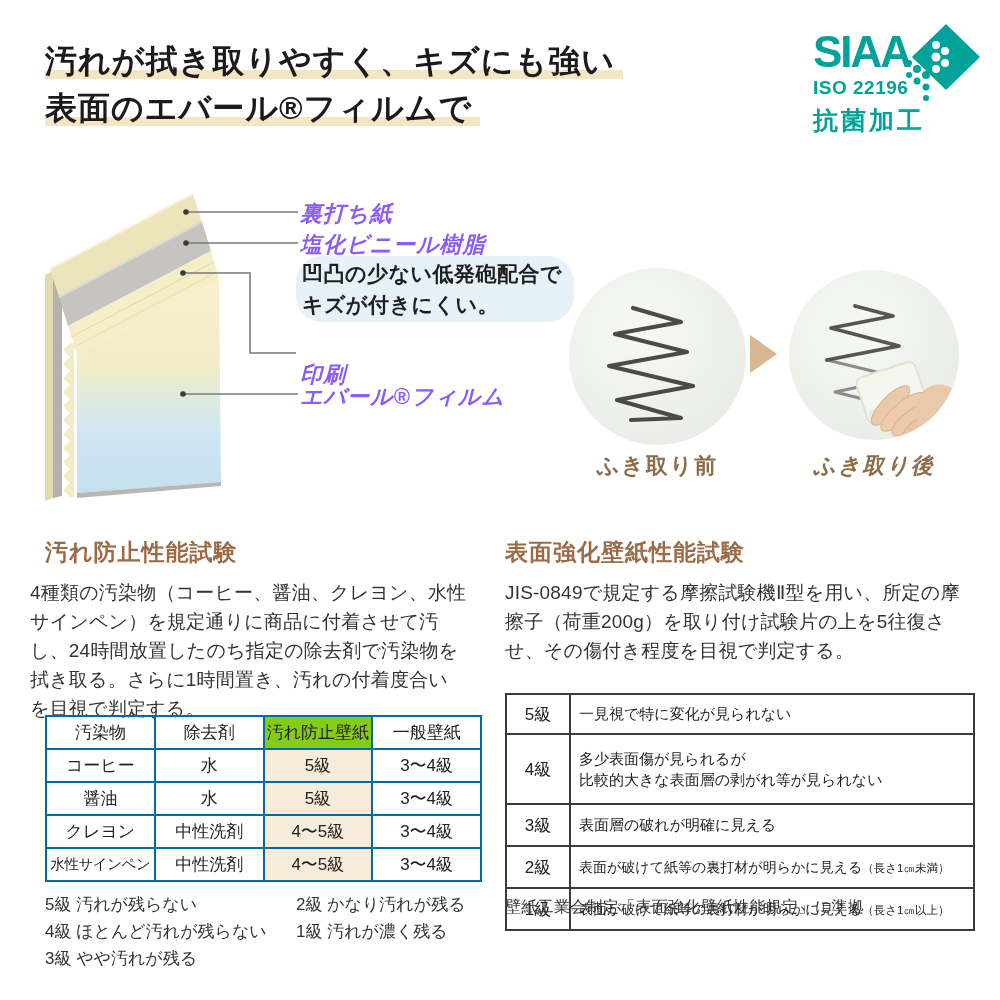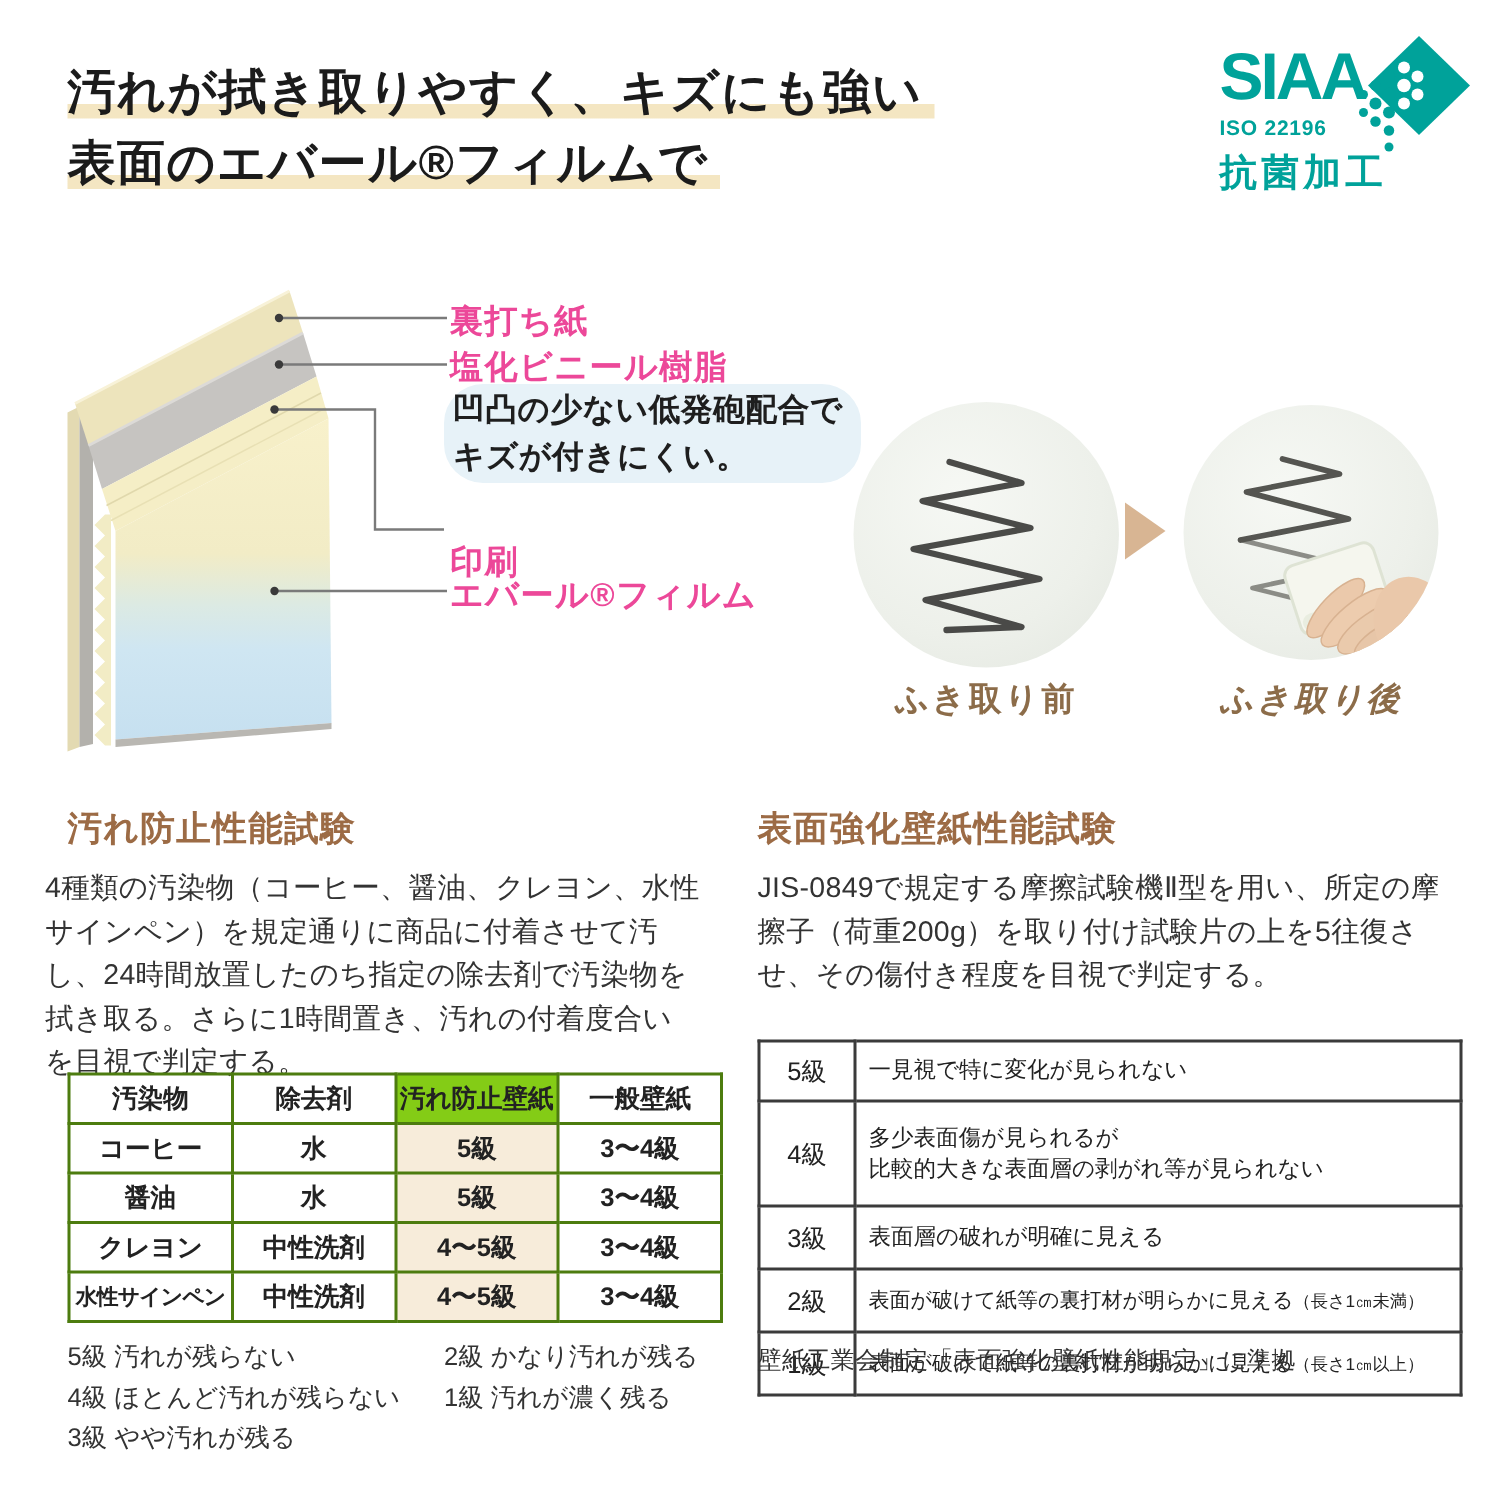--- a/index.html
+++ b/index.html
@@ -8,27 +8,27 @@
 
   
   .headline{position:absolute;left:45px;top:38px;font-size:32px;font-weight:bold;
             color:#1b1b1b;letter-spacing:1px;line-height:47px;}
   .headline .hl{background:linear-gradient(to bottom, rgba(0,0,0,0) 74%, #F4E6C2 74%);
                 padding-right:8px;}
 
   
   .siaa{position:absolute;left:800px;top:30px;width:200px;color:#00A29A;}
   .siaa-brand{font-size:44px;font-weight:bold;letter-spacing:-2px;line-height:44px;margin-left:13px;}
-  .siaa-iso{font-size:14px;font-weight:bold;margin:3px 0 0 13px;letter-spacing:0.5px;}
+  .siaa-iso{font-size:19px;font-weight:bold;margin:3px 0 0 13px;letter-spacing:0.5px;}
   .siaa-kin{font-size:25px;font-weight:bold;margin:5px 0 0 13px;letter-spacing:3px;}
   .siaa-diamond{position:absolute;left:84px;top:-6px;}
 
   
   .diagram-svg{position:absolute;left:40px;top:185px;}
-  .layer-label{position:absolute;font-size:22px;font-weight:600;color:#ec4899;letter-spacing:1px;white-space:nowrap;}
+  .layer-label{position:absolute;font-size:22px;font-weight:600;color:#8b5cf6;letter-spacing:1px;white-space:nowrap;font-style:italic;}
   .note-box{position:absolute;left:296px;top:256px;width:266px;background:#E7F2F8;
             font-size:21px;line-height:31px;padding:2px 6px;color:#1e1e1e;font-weight:600;letter-spacing:0.5px;border-radius:26px;}
 
   
   .circle{position:absolute;border-radius:50%;overflow:hidden;
           background:radial-gradient(circle at 40% 35%, #F6F8F4 0%, #EDF0EA 60%, #E3E7E0 100%);}
   .circle.before{left:569px;top:268px;width:177px;height:177px;}
   .circle.after{left:789px;top:270px;width:170px;height:170px;}
   .arrow-right{position:absolute;left:750px;top:335px;width:0;height:0;
                border-left:27px solid #D8B593;border-top:19px solid transparent;border-bottom:19px solid transparent;}
@@ -41,21 +41,21 @@
   .section-heading{position:absolute;top:537px;font-size:23px;font-weight:bold;color:#9C6B45;letter-spacing:1px;}
   .section-heading.left{left:45px;}
   .section-heading.right{left:505px;}
   .section-body{position:absolute;top:578px;font-size:19px;line-height:29px;color:#333;letter-spacing:0.2px;}
   .section-body.left{left:30px;width:437px;}
   .section-body.right{left:505px;width:468px;}
 
   
   .stain-table{position:absolute;left:45px;top:715px;border-collapse:collapse;table-layout:fixed;
                width:437px;font-size:17px;color:#222;text-align:center;}
-  .stain-table th,.stain-table td{border:2px solid #4d7c0f;height:31px;font-weight:bold;padding:0;}
+  .stain-table th,.stain-table td{border:2px solid #0369a1;height:31px;font-weight:normal;padding:0;}
   .stain-table .hl-h{background:#84cc16;}
   .stain-table .hl-c{background:#F7ECDA;}
   .stain-table tr:nth-child(5) td:nth-child(1){font-size:14.5px;letter-spacing:-0.5px;}
 
   .legend{position:absolute;top:891px;font-size:17px;line-height:27px;color:#333;}
   .legend.c1{left:45px;}
   .legend.c2{left:296px;}
 
   
   .strength-table{position:absolute;left:505px;top:693px;border-collapse:collapse;table-layout:fixed;

